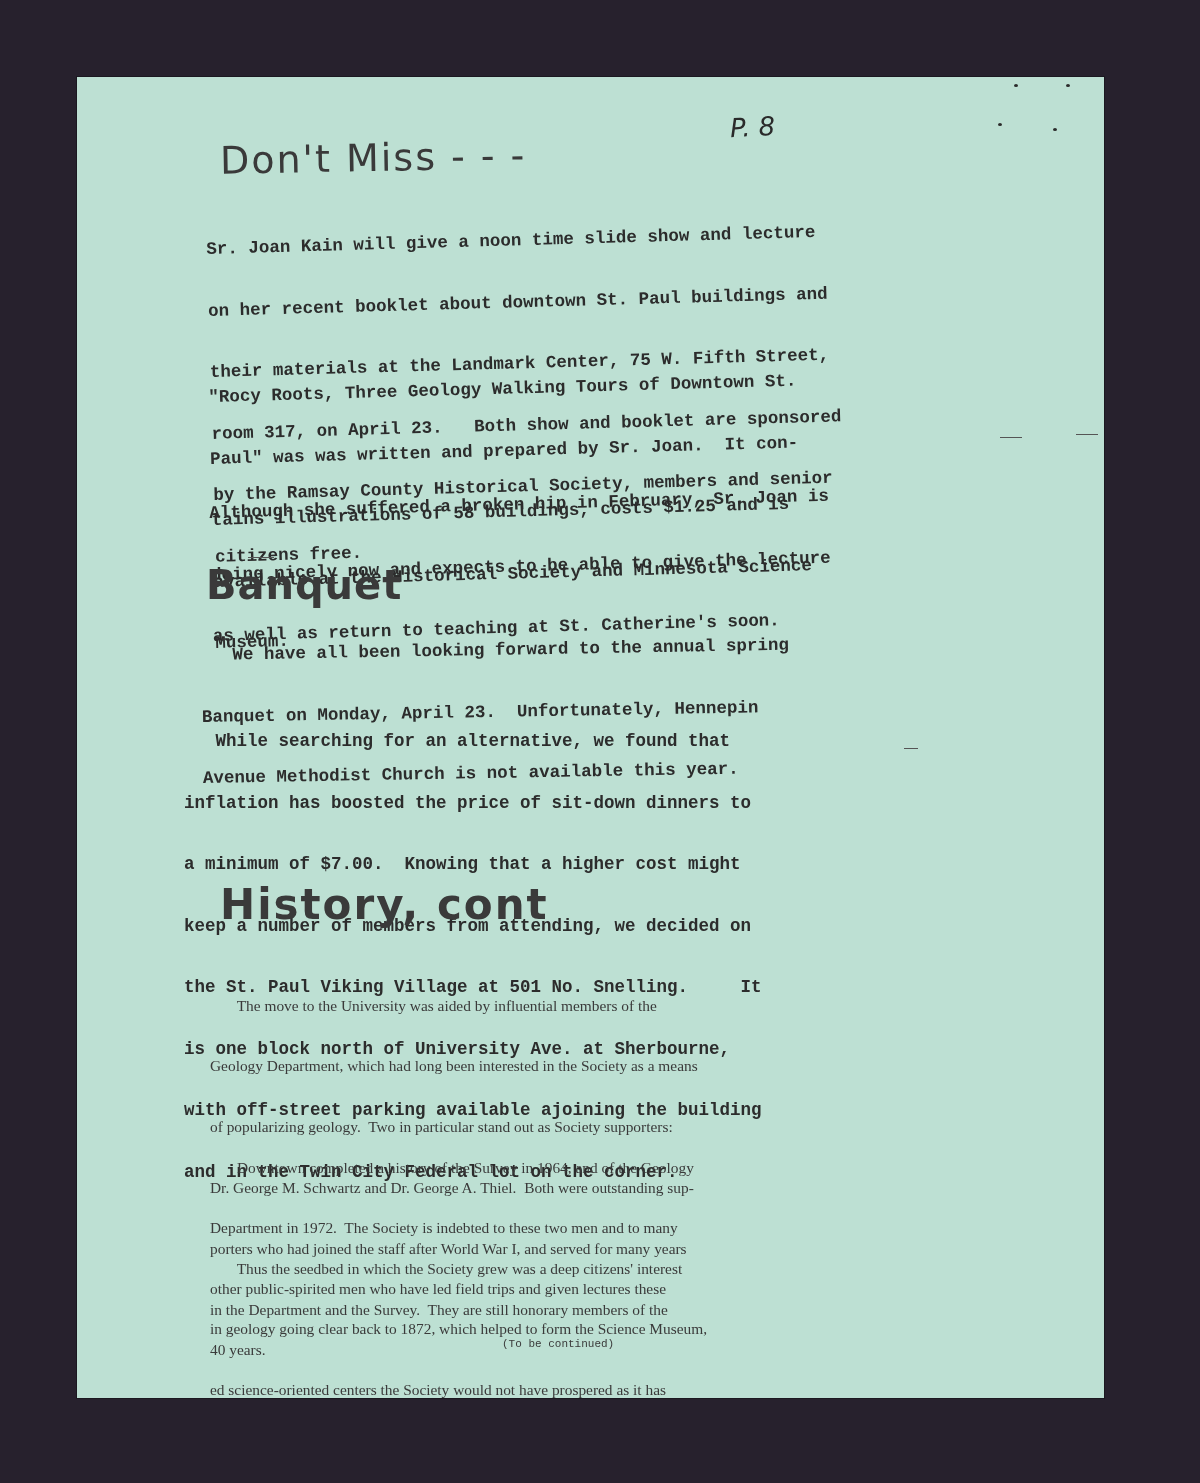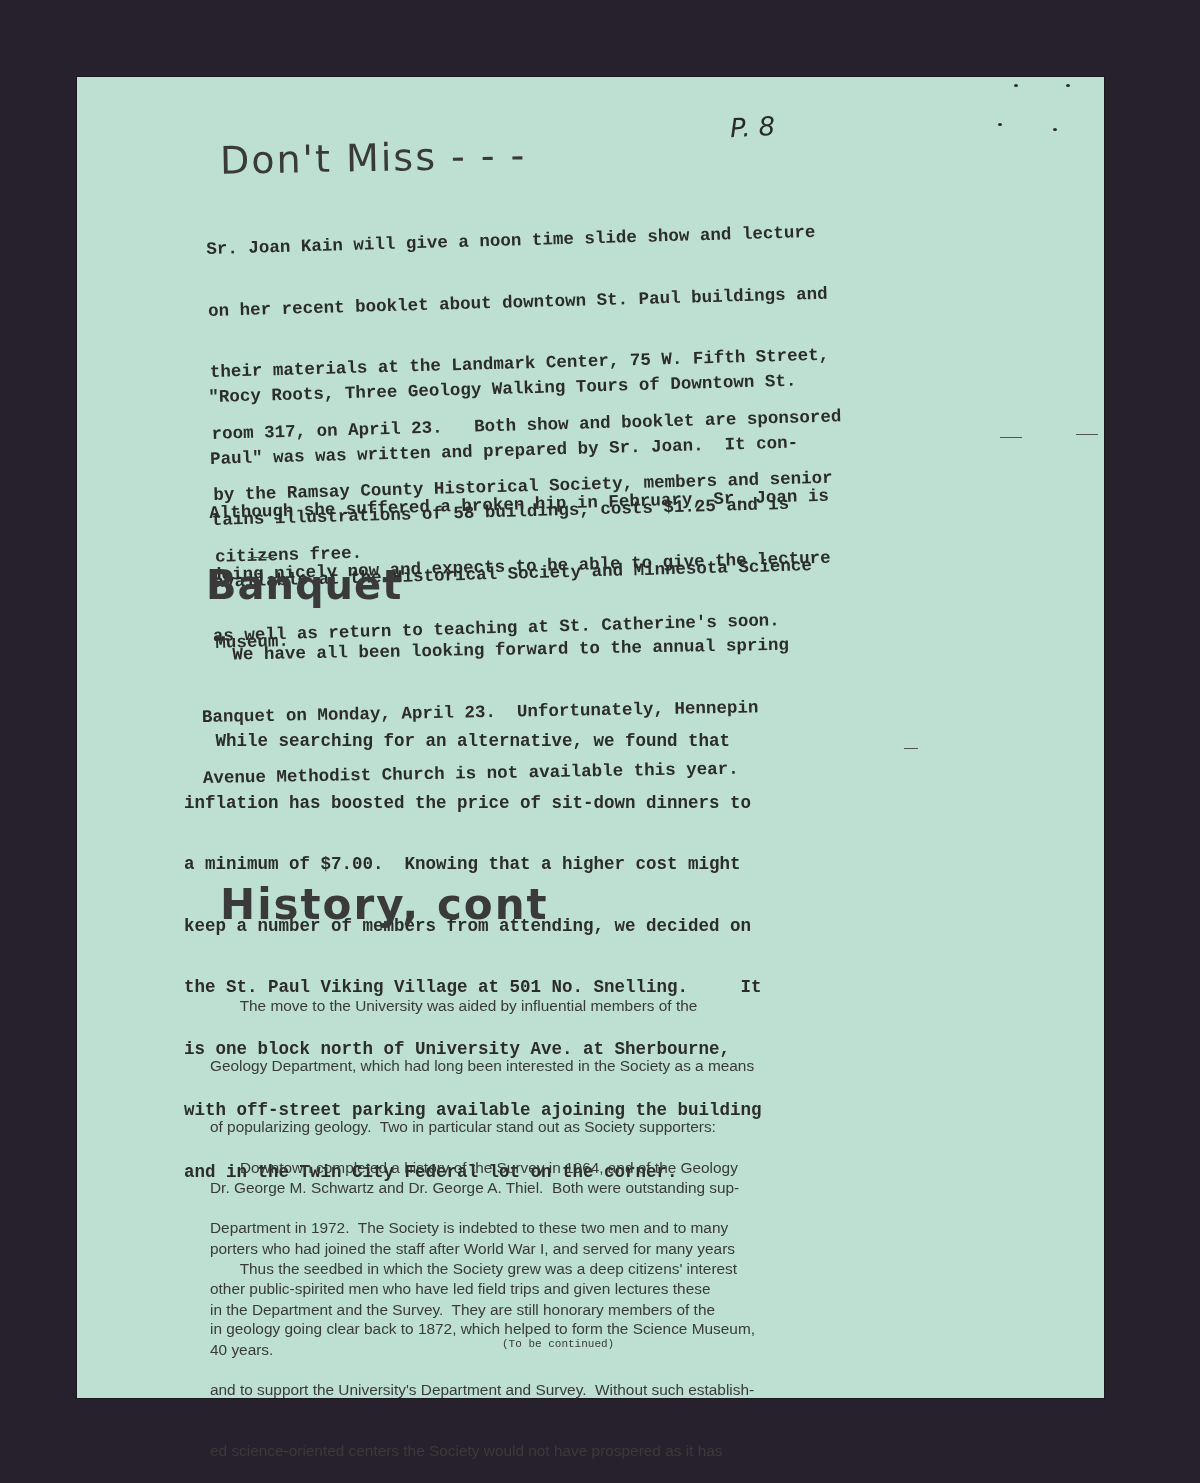--- a/index.html
+++ b/index.html
@@ -80,21 +80,21 @@
       margin: 0;
     }
     .p1 { left: 205px; top: 198px; transform: rotate(-1.6deg); transform-origin: left top; }
     .p2 { left: 207px; top: 346px; transform: rotate(-1.6deg); transform-origin: left top; }
     .p3 { left: 208px; top: 462px; transform: rotate(-1.6deg); transform-origin: left top; }
     .p4 { left: 200px; top: 604px; transform: rotate(-1.0deg); transform-origin: left top; }
     .p5 { left: 184px; top: 690px; line-height: 20.5px; }
     .history {
       position: absolute;
       left: 210px;
-      font-family: Liberation Sans, sans-serif;
+      font-family: Liberation Serif, serif;
       font-size: 15.4px;
       color: #3a3a3a;
       line-height: 20.3px;
       white-space: pre;
     }
     .hp1 { top: 955px; }
     .hp2 { top: 1117px; }
     .hp3 { top: 1218px; }
     .continued {
       position: absolute;
@@ -186,18 +186,17 @@
 <div class="history hp2">
   <div>       Downtown completed a history of the Survey in 1964, and of the Geology</div>
   <div>Department in 1972.  The Society is indebted to these two men and to many</div>
   <div>other public-spirited men who have led field trips and given lectures these</div>
   <div>40 years.</div>
 </div>
 
 <div class="history hp3">
   <div>       Thus the seedbed in which the Society grew was a deep citizens' interest</div>
   <div>in geology going clear back to 1872, which helped to form the Science Museum,</div>
-  <div>and to support the University's Department and Survey.  Without such establish-</div>
   <div>ed science-oriented centers the Society would not have prospered as it has</div>
   
 </div>
 
 <div class="continued">(To be continued)</div>
 
 </body></html>

